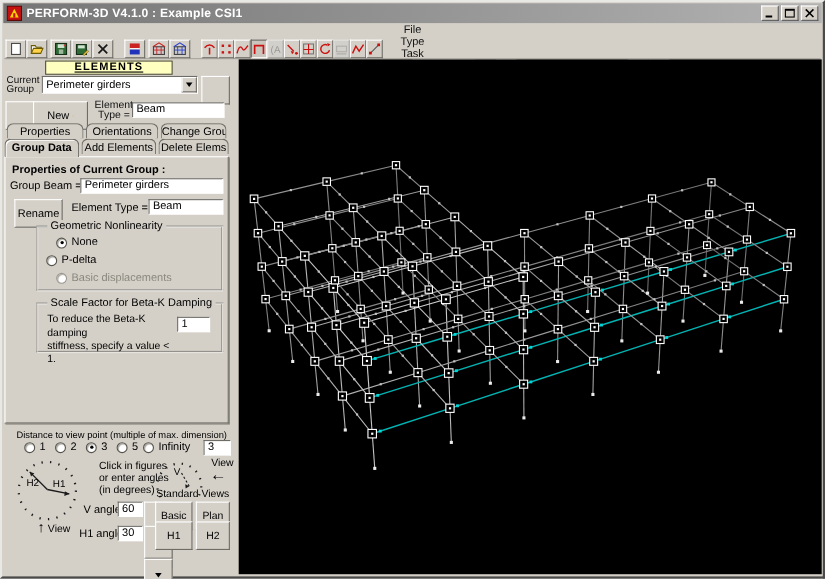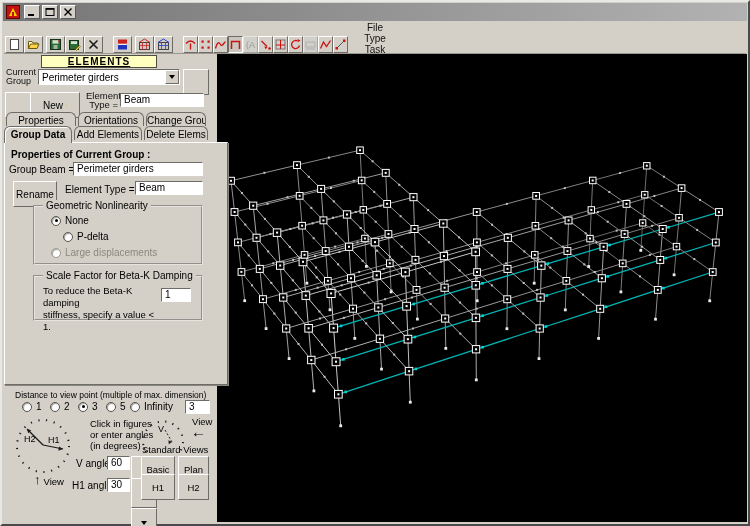--- a/index.html
+++ b/index.html
@@ -73,20 +73,21 @@
 <div class="window">
 
   <div class="titlebar">
     <span class="appicon">
       <svg viewBox="0 0 14 14" width="14" height="14">
           <rect x="0.5" y="0.5" width="13" height="13" fill="#c41212" stroke="#5d0000"></rect>
           <path d="M3,11 L7,3 L11,11 Z" fill="#ffd500"></path>
           <rect x="6" y="7" width="2" height="4" fill="#c41212"></rect>
         </svg>
     </span>
+    <span class="title">PERFORM-3D V4.1.0 : Example CSI1</span>
     <span class="winbtns">
       <button class="wbtn">
           <svg viewBox="0 0 12 10" width="12" height="10">
             <path d="M2,8 h6" stroke="#000" stroke-width="2"></path>
           </svg>
         </button>
       <button class="wbtn">
           <svg viewBox="0 0 12 10" width="12" height="10">
             <rect x="2" y="1.5" width="8" height="7" fill="none" stroke="#000"></rect>
             <path d="M2,2 h8" stroke="#000" stroke-width="1.6"></path>
@@ -327,42 +328,42 @@
 
     <div id="tabs">
         <div class="tab" style="left: 4px; top: 58px; width: 70px;">Properties</div>
         <div class="tab" style="left: 76px; top: 58px; width: 66px;">Orientations</div>
         <div class="tab" style="left: 144px; top: 58px; width: 60px;">Change Group</div>
         <div class="tab active" style="left: 2px; top: 72px; width: 68px;">Group Data</div>
         <div class="tab" style="left: 72px; top: 72px; width: 68px;">Add Elements</div>
         <div class="tab" style="left: 142px; top: 72px; width: 64px;">Delete Elems</div>
       </div>
 
-    <div class="abs content" style="left:2px;top:88px;width:224px;height:243px;">
+    <div class="abs content" style="left:2px;top:88px;width:204px;height:243px;">
       <div class="abs" style="left:6px;top:6px;font-weight:bold;">Properties of Current Group :</div>
       <div class="abs" style="left:4px;top:21px;">Group Beam =</div>
       <div class="abs field" style="left:68px;top:19px;width:130px;height:14px;">Perimeter girders</div>
       <button class="abs btn" style="left:8px;top:38px;width:44px;height:15px;">Rename</button>
       <div class="abs" style="left:60px;top:41px;">Element Type =</div>
       <div class="abs field" style="left:130px;top:38px;width:68px;height:14px;">Beam</div>
 
       <div class="groupbox" style="left:28px;top:62px;width:170px;height:60px;">
         <span class="legend">Geometric Nonlinearity</span>
         <div id="geomRadios">
             <div class="radio sel" style="left: 16px; top: 8px;">
               <span class="rdot"></span>
               <span>None</span>
             </div>
-            <div class="radio" style="left: 28px; top: 24px;">
+            <div class="radio" style="left: 7px; top: 24px;">
               <span class="rdot"></span>
               <span>P-delta</span>
             </div>
             <div class="radio disabled" style="left: 16px; top: 40px;">
               <span class="rdot"></span>
-              <span>Large displacements</span>
+              <span>Basic displacements</span>
             </div>
           </div>
       </div>
 
       <div class="groupbox" style="left:28px;top:132px;width:170px;height:46px;">
         <span class="legend">Scale Factor for Beta-K Damping</span>
         <div class="abs pre" style="left:8px;top:8px;width:116px;font-size:9.5px;line-height:12px;">To reduce the Beta-K damping
 stiffness, specify a value &lt; 1.</div>
         <div class="abs field" style="left:126px;top:11px;width:30px;height:14px;">1</div>
       </div>

